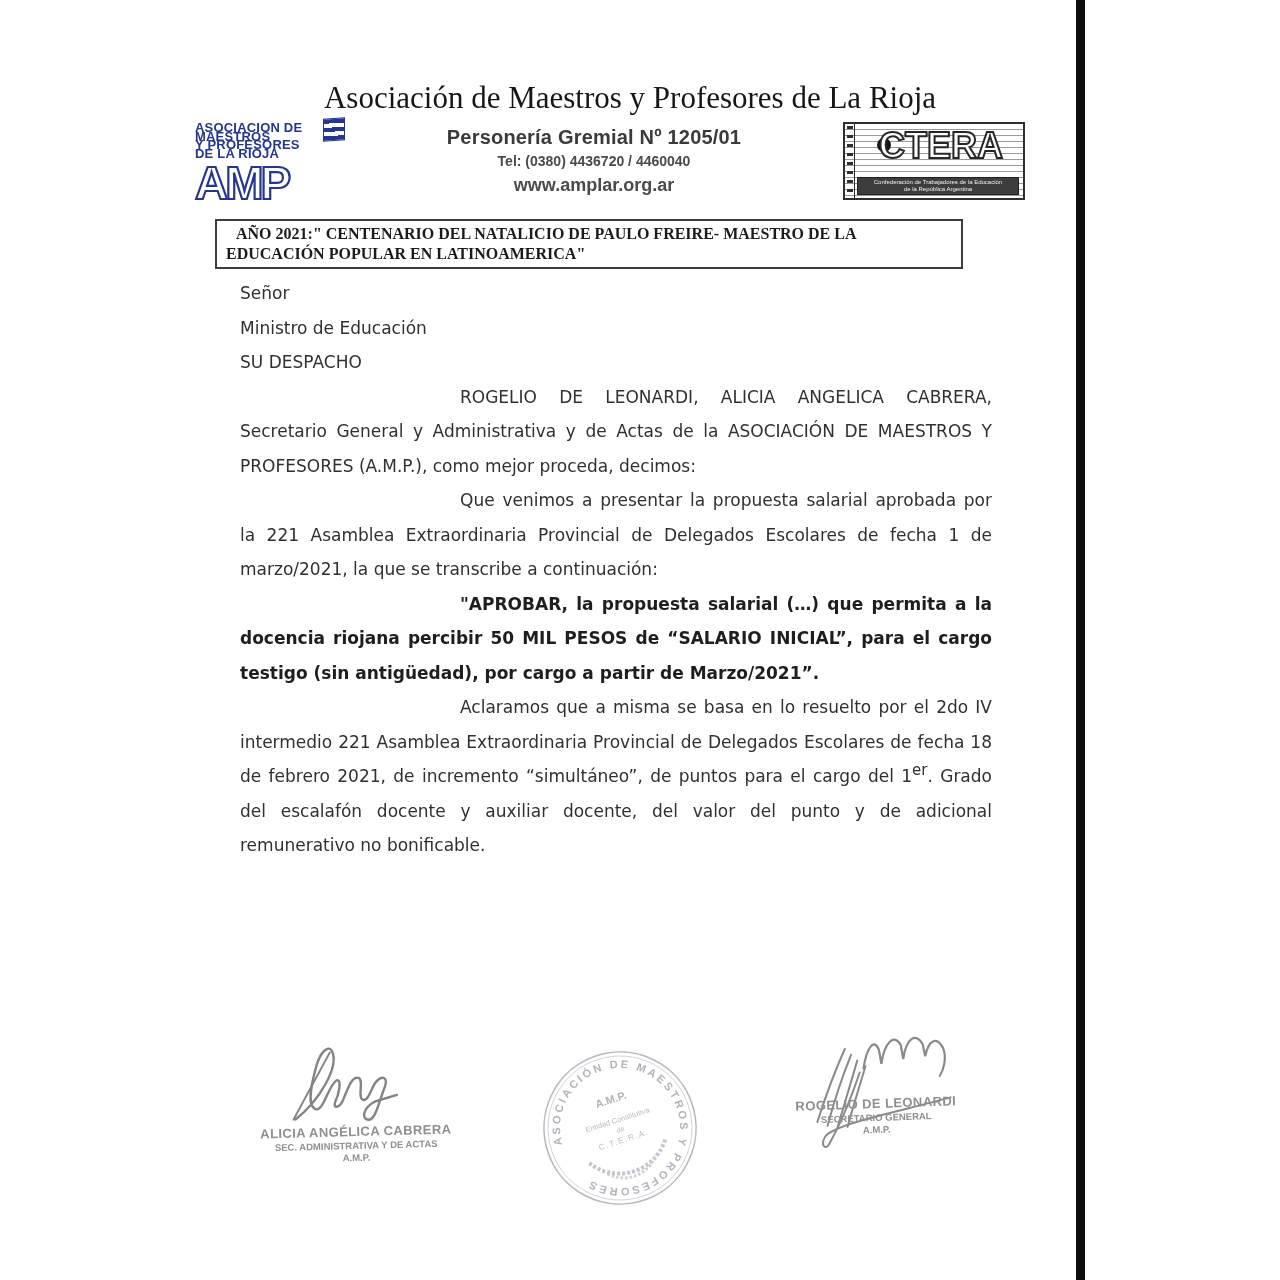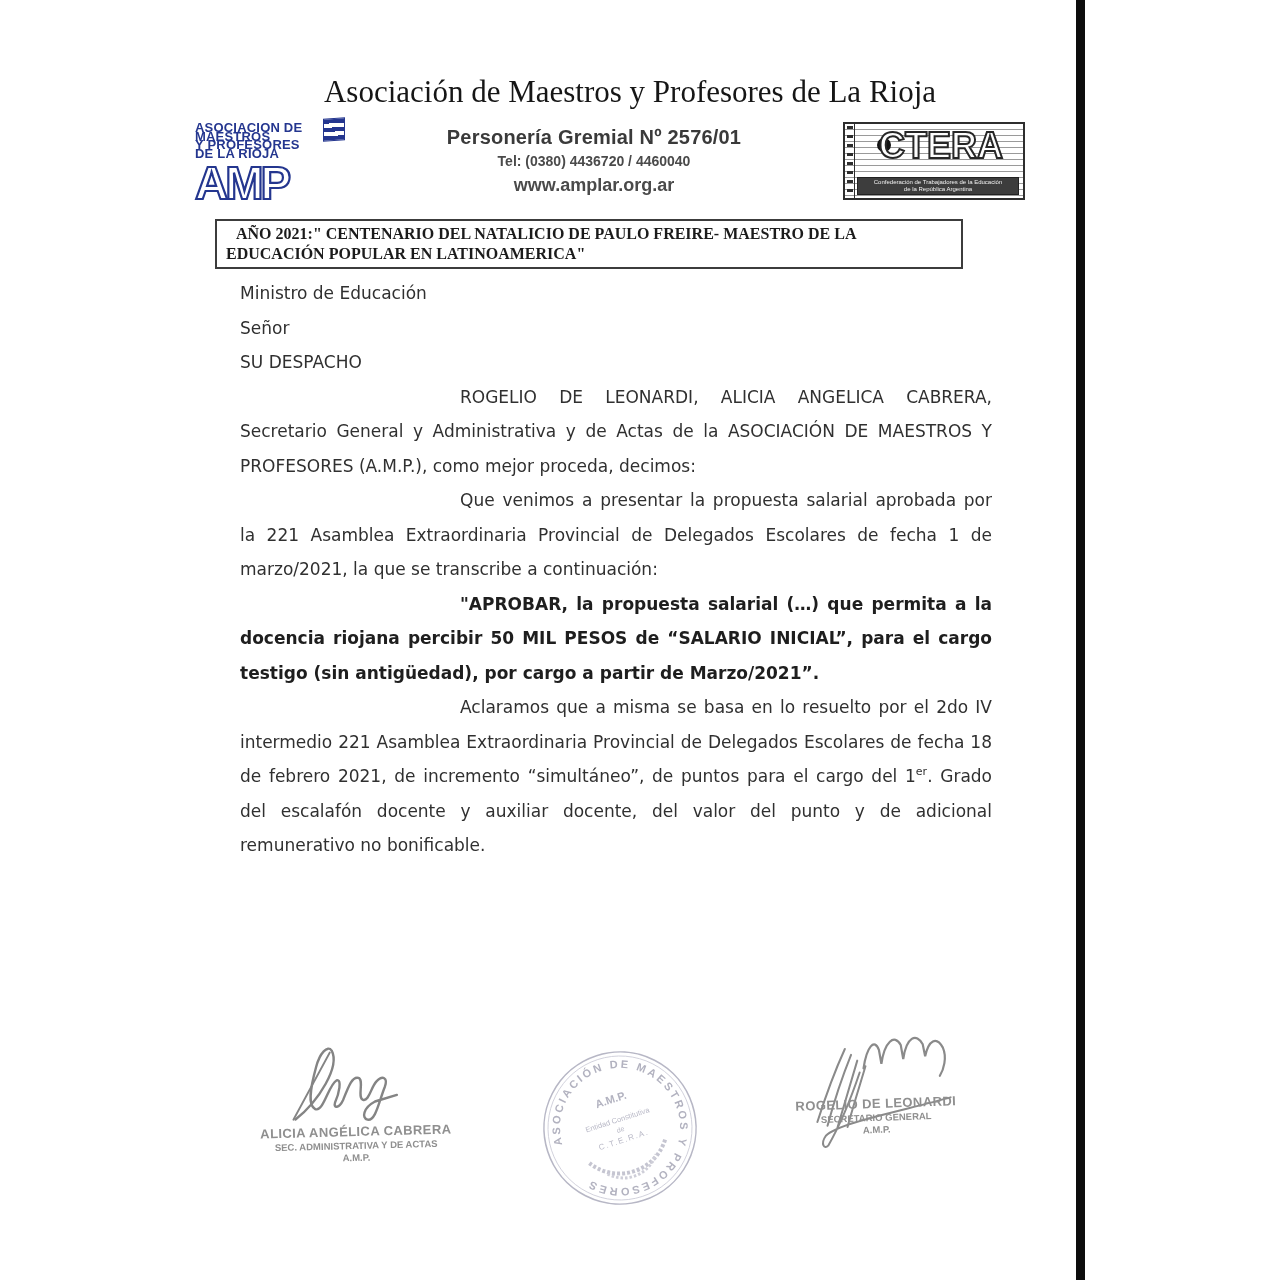--- a/index.html
+++ b/index.html
@@ -1,21 +1,21 @@
 <!DOCTYPE html>
 <html><head>
 <meta charset="utf-8">
 <style>
   html,body{margin:0;padding:0;background:#ffffff;}
   .page{position:relative;width:1280px;height:1280px;background:#ffffff;overflow:hidden;
         font-family:"Liberation Sans",sans-serif;}
   .edge-bar{position:absolute;left:1076px;top:0;width:9px;height:1280px;background:#0d0d0d;}
 
   
-  .doc-title{position:absolute;left:180px;top:74px;width:900px;margin:0;text-align:center;
+  .doc-title{position:absolute;left:180px;top:80px;width:900px;margin:0;text-align:center;
              font-family:"Liberation Serif",serif;font-weight:400;font-size:31px;color:#161616;}
 
   
   .header-row{position:absolute;left:195px;top:118px;width:830px;display:flex;align-items:flex-start;}
 
   
   .amp-logo{width:150px;height:88px;position:relative;}
   .amp-top{display:flex;align-items:flex-start;}
   .amp-org{font-size:13px;line-height:8.5px;font-weight:bold;color:#24368f;letter-spacing:.2px;padding-top:6px;}
   .amp-flag{width:30px;height:21px;margin-left:3px;border:1px solid #24368f;
@@ -47,21 +47,21 @@
           padding:3px 9px;font-family:"Liberation Serif",serif;font-weight:bold;
           font-size:16px;line-height:20px;color:#1b1b1b;text-indent:10px;}
 
   
   .letter-body{position:absolute;left:240px;top:276px;width:752px;color:#303030;
                font-family:"DejaVu Sans","Liberation Sans",sans-serif;font-size:17px;line-height:34.5px;}
   .recipient div{white-space:nowrap;}
   .letter-body p{margin:0;text-align:justify;text-indent:220px;}
   .bold-para{font-weight:bold;color:#1e1e1e;}
   .closing{text-indent:220px;}
-  sup{font-size:11px;line-height:0;}
+  sup{font-size:15px;line-height:0;}
 
   
   .sig-area{position:absolute;left:180px;top:1032px;width:900px;height:230px;}
   .sig-block{position:absolute;text-align:center;color:#8f8f8f;}
   .sig-left{left:60px;top:6px;width:230px;transform:rotate(-1.5deg);}
   .sig-right{left:580px;top:-4px;width:230px;transform:rotate(-2deg);}
   .sig-name{font-size:13px;font-weight:bold;letter-spacing:.4px;color:#8f8f8f;}
   .sig-role{font-size:9.5px;font-weight:bold;margin-top:1px;}
   .sig-org{font-size:9.5px;font-weight:bold;margin-top:1px;}
   .sig-svg{display:block;margin:0 auto;}
@@ -83,43 +83,43 @@
         <div class="amp-org">
           <div>ASOCIACION DE MAESTROS</div>
           <div>Y PROFESORES DE LA RIOJA</div>
         </div>
         <div class="amp-flag"></div>
       </div>
       <div class="amp-acronym">AMP</div>
     </div>
 
     <div class="header-center">
-      <div class="personeria">Personería Gremial Nº 2576/01</div>
+      <div class="personeria">Personería Gremial Nº 1205/01</div>
       <div class="header-tel">Tel: (0380) 4436720 / 4460040</div>
       <div class="header-web">www.amplar.org.ar</div>
     </div>
 
     <div class="ctera-logo">
       <div class="ctera-spine-ticks"></div>
       <div class="ctera-spine"></div>
       <div class="ctera-dot"></div>
       <div class="ctera-word">CTERA</div>
       <div class="ctera-band">
         <div>Confederación de Trabajadores de la Educación</div>
         <div>de la República Argentina</div>
       </div>
     </div>
   </div>
 
   <div class="banner">AÑO 2021:" CENTENARIO DEL NATALICIO  DE PAULO FREIRE- MAESTRO DE LA EDUCACIÓN POPULAR EN LATINOAMERICA"</div>
 
   <div class="letter-body">
     <div class="recipient">
+      <div>Señor</div>
       <div>Ministro de Educación</div>
-      <div>Señor</div>
       <div>SU DESPACHO</div>
     </div>
 
     <p>ROGELIO DE LEONARDI, ALICIA ANGELICA CABRERA, Secretario General y Administrativa y de Actas de la ASOCIACIÓN DE MAESTROS Y PROFESORES (A.M.P.), como mejor proceda, decimos:</p>
     <p>Que venimos a presentar la propuesta salarial aprobada por la 221 Asamblea Extraordinaria Provincial de Delegados Escolares de fecha 1 de marzo/2021, la que se transcribe a continuación:</p>
     <p class="bold-para">"APROBAR, la propuesta salarial (…) que permita a la docencia riojana percibir 50 MIL PESOS de “SALARIO INICIAL”, para el cargo testigo (sin antigüedad), por cargo a partir de Marzo/2021”.</p>
     <p><span>Aclaramos que a misma se basa en lo resuelto por el 2do IV intermedio 221 Asamblea Extraordinaria Provincial de Delegados Escolares de fecha 18 de febrero 2021, de incremento “simultáneo”, de puntos para el cargo del 1</span><sup>er</sup><span>. Grado del escalafón docente y auxiliar docente, del valor del punto y de adicional remunerativo no bonificable.</span></p>
   </div>
 
   <div class="sig-area">

